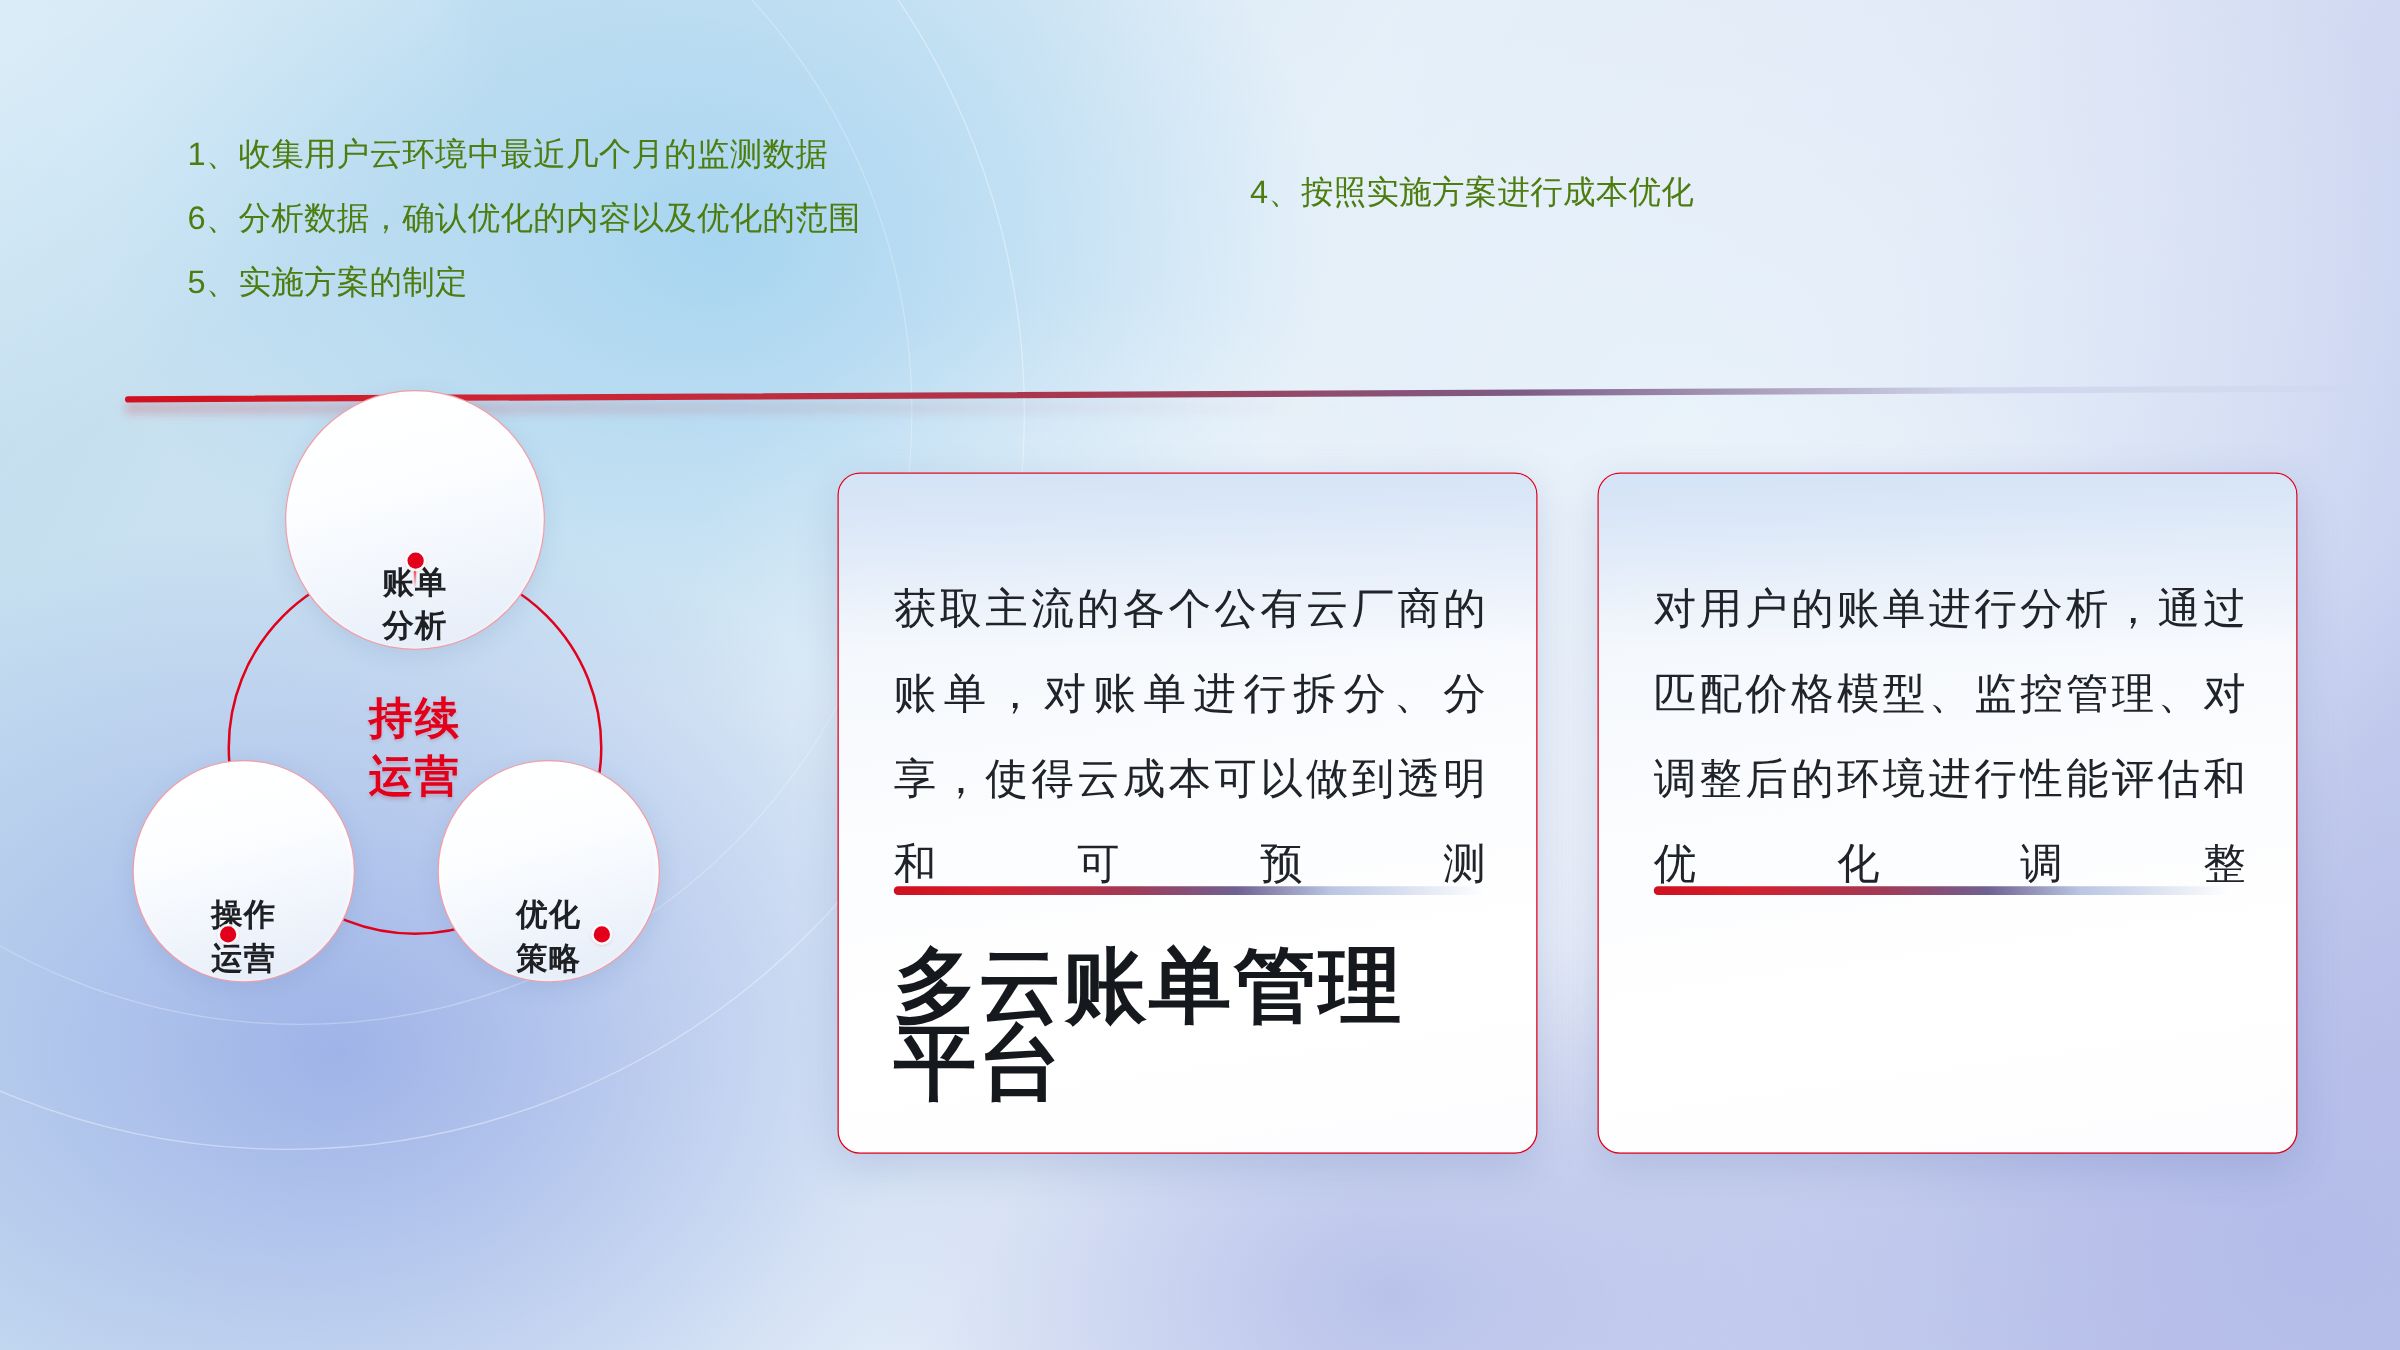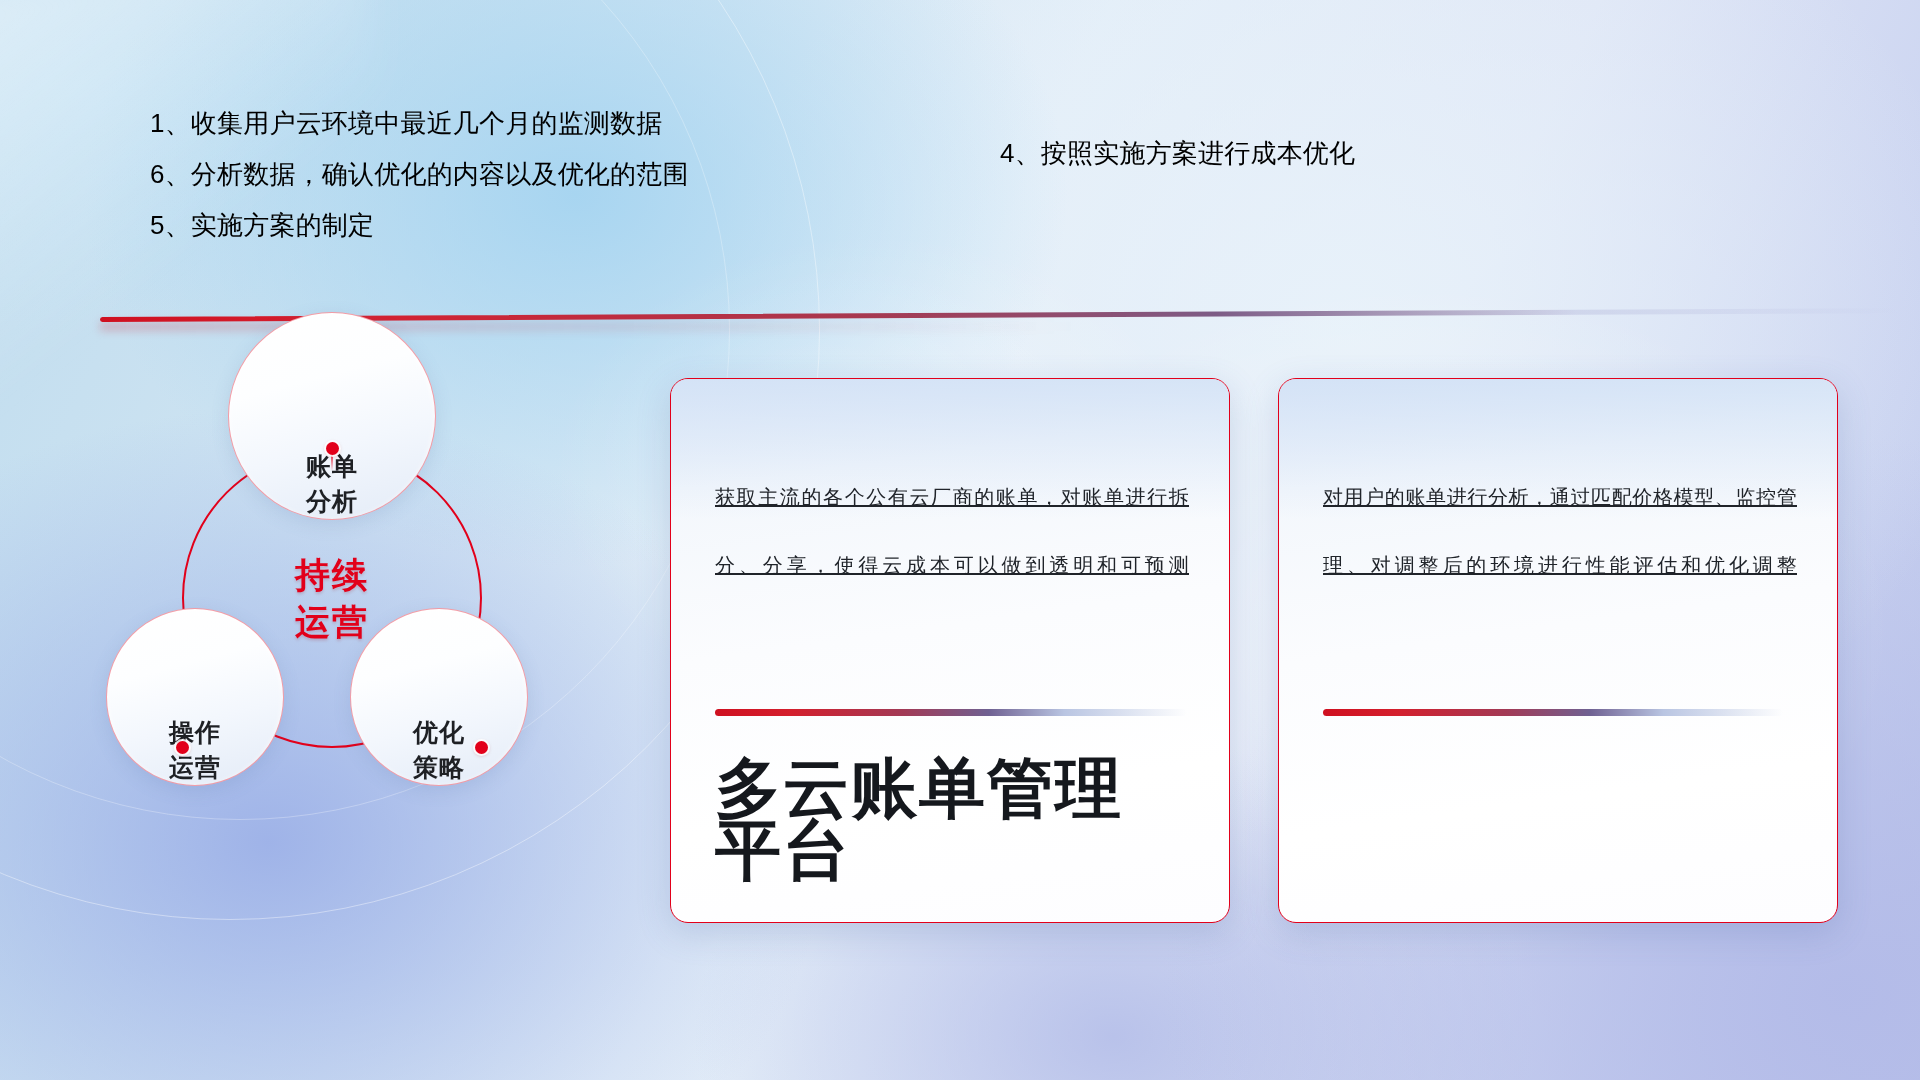--- a/index.html
+++ b/index.html
@@ -47,21 +47,21 @@
     border-radius:50%;
     border:1px solid rgba(255,255,255,0.28);
   }
 
   
   .list-wrap { position:absolute; left:0; top:0; width:1920px; height:260px; }
   .list-col { position:absolute; }
   .list-col.left  { left:150px; top:98px;  width:640px; }
   .list-col.right { left:1000px; top:128px; width:720px; }
   .list-item {
-    color:#000000;
+    color:#4d7c0f;
     font-size:26px;
     line-height:51px;
     white-space:nowrap;
     letter-spacing:0.2px;
     font-weight:400;
   }
 
   
   .top-rule {
     position:absolute; left:100px; top:317px; width:1800px; height:5px;
@@ -144,28 +144,27 @@
   .card.c1 { left:0px; }
   .card.c2 { left:608px; }
 
   .card-inner-gloss {
     position:absolute; left:0; top:0; right:0; height:140px;
     background:linear-gradient(180deg, rgba(206,223,245,0.75) 0%, rgba(255,255,255,0) 100%);
     pointer-events:none;
   }
 
   .card-body {
-    position:absolute; left:44px; top:84px; right:40px;
+    position:absolute; left:44px; top:74px; right:40px;
     color:#20242a;
-    font-size:20px;
+    font-size:34px;
     line-height:68px;
     letter-spacing:0.3px;
     text-align:justify;
     text-align-last:justify;
-    text-decoration:underline;
   }
   .card-divider {
     position:absolute; left:44px; top:330px; width:472px; height:7px;
     border-radius:4px;
     background:linear-gradient(90deg,#cf1020 0%,#d41f2d 16%,#a23a56 40%,#6f6192 58%,#b9c5e2 74%, rgba(255,255,255,0) 100%);
   }
   .card-title {
     position:absolute; left:44px; top:378px; right:40px;
     font-size:66px; font-weight:700; color:#15181d;
     letter-spacing:2px;

